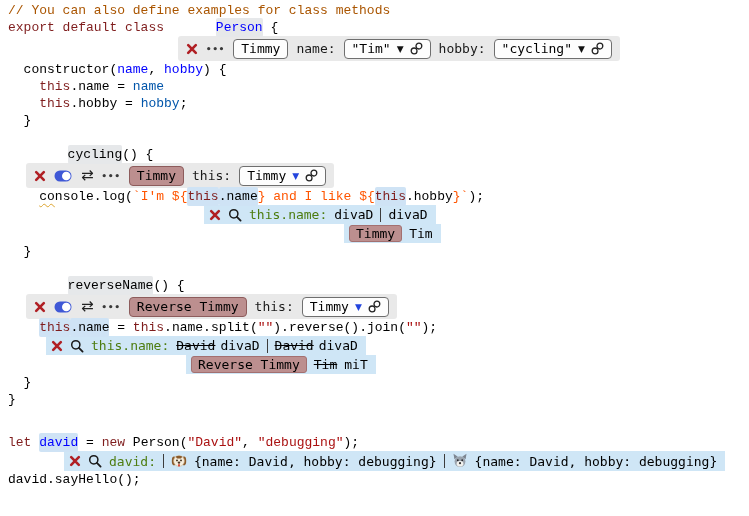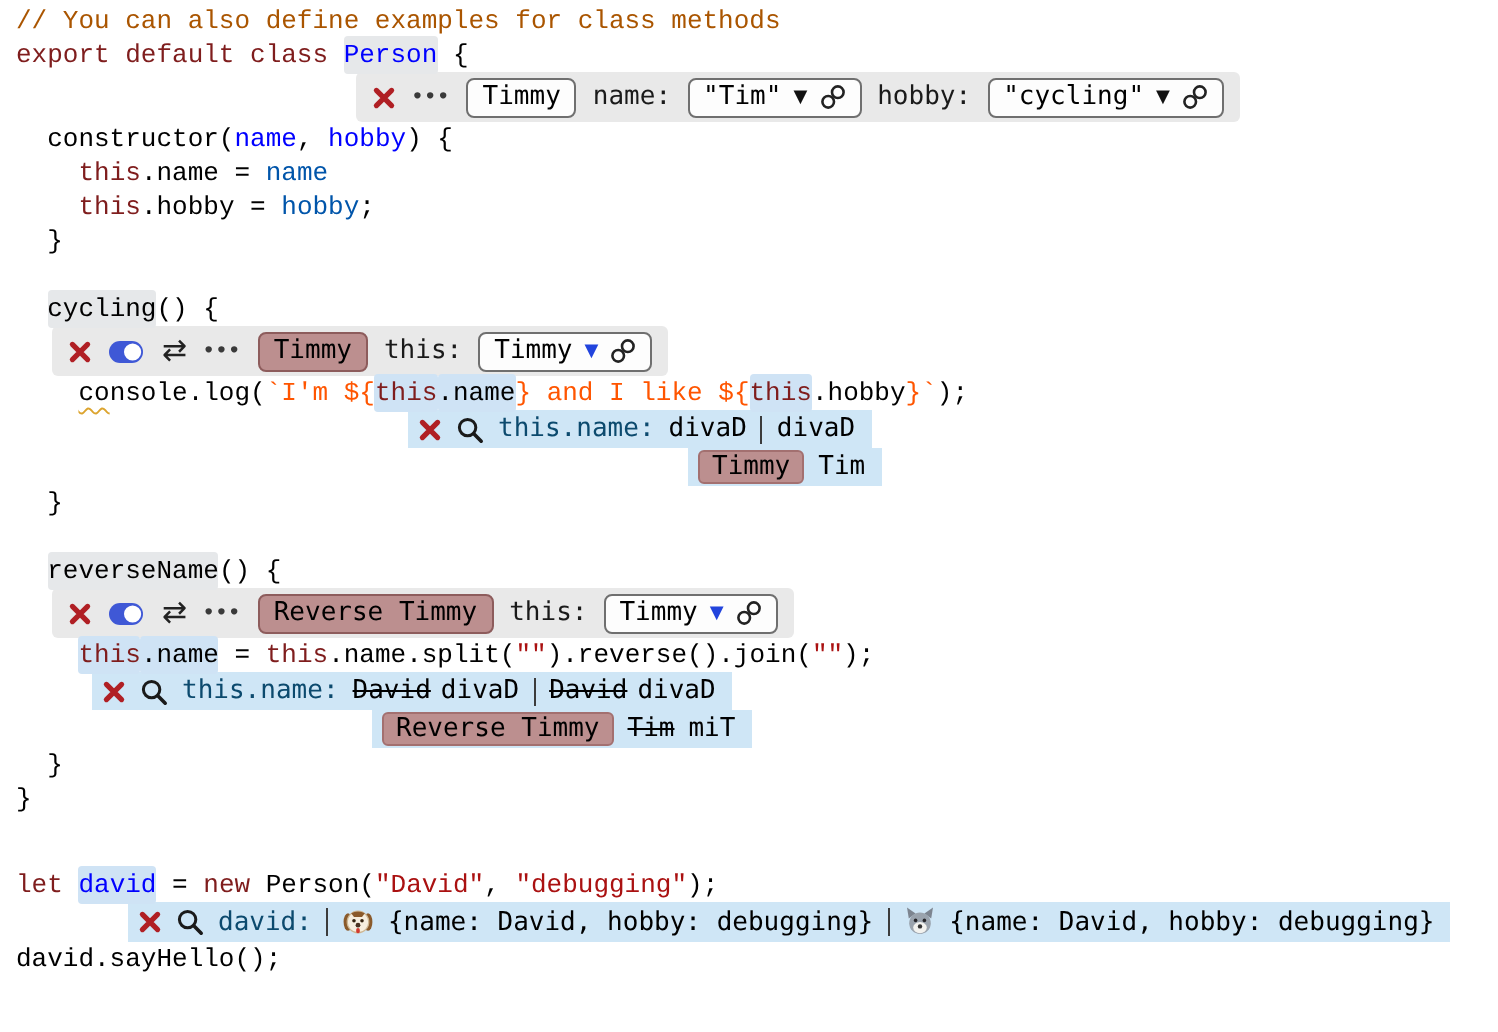--- a/index.html
+++ b/index.html
@@ -11,42 +11,42 @@
   .blank-big { height:26px; }
 
   
   .tok-kw { color:#7f1d1d;text-align:center; }
   .tok-def { color:#0000ff; }
   .tok-var2 { color:#0055aa; }
   .tok-str { color:#aa1111; }
   .tok-str2 { color:#ff5500; }
   .tok-comment { color:#aa5500; }
   .tok-hlb { background:#cfe3f5; border-radius:2px; padding:2px 0; }
-  .tok-hlg { background:#e6e8ea; border-radius:2px; padding:2px 0; }
+  .tok-hlg { background:#e6e8ea; border-radius:2px; padding:2px 0;margin-left:44px; }
   .tok-sq { text-decoration:underline wavy #dca42e; text-decoration-thickness:1px; text-underline-offset:3px; }
 
   
   .widget { height:25px; display:flex; align-items:center; gap:8px;
             background:#e9e9e9; border-radius:3px; padding:0 8px;
             width:max-content; }
   .wlabel { color:#1a1a1a; }
   .chip { font-family:"DejaVu Sans Mono", monospace; font-size:13px; display:inline-flex;
           align-items:center; gap:6px; border:1px solid #6f6f6f; border-radius:4px;
           background:#fdfdfd; padding:1px 7px; height:20px; cursor:pointer; }
   .chip.active { background:#bc8f8f; border-color:#8d5c5c; }
   .caret { font-family:"DejaVu Sans", sans-serif; font-size:9px; color:#111; }
   .caret.blue { color:#2244dd; }
   .dots { font-size:9px; letter-spacing:1px; color:#3a3a3a; font-weight:bold; cursor:pointer; }
   .swap { font-family:"DejaVu Sans", sans-serif; font-size:15px; color:#222; cursor:pointer; line-height:1; }
   .iconbtn { display:inline-flex; cursor:pointer; }
 
   
   .probe { height:19px; display:flex; align-items:center; gap:7px;
            background:#cfe6f6; padding:0 8px 0 5px; width:max-content; }
-  .probe .lbl { color:#0c4a6e; }
+  .probe .lbl { color:#4d7c0f; }
   .vbar { display:inline-block; width:1px; height:14px; background:#3c3c3c; }
   .strike { text-decoration:line-through; }
   .badge { background:#bc8f8f; border:1px solid #a37070; border-radius:3px;
            padding:0 6px; height:17px; display:inline-flex; align-items:center; cursor:pointer; }
   .valgrp { display:inline-flex; align-items:center; gap:5px; }
 </style>
 </head>
 <body>
 
 <div class="editor">

